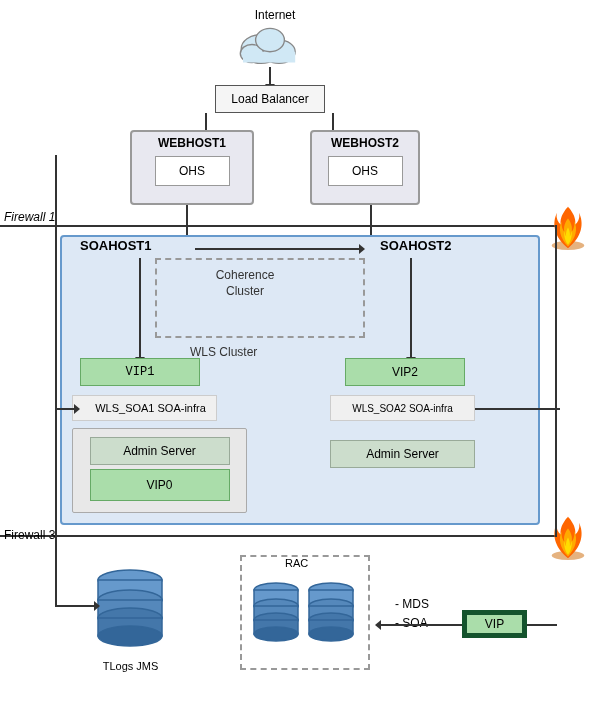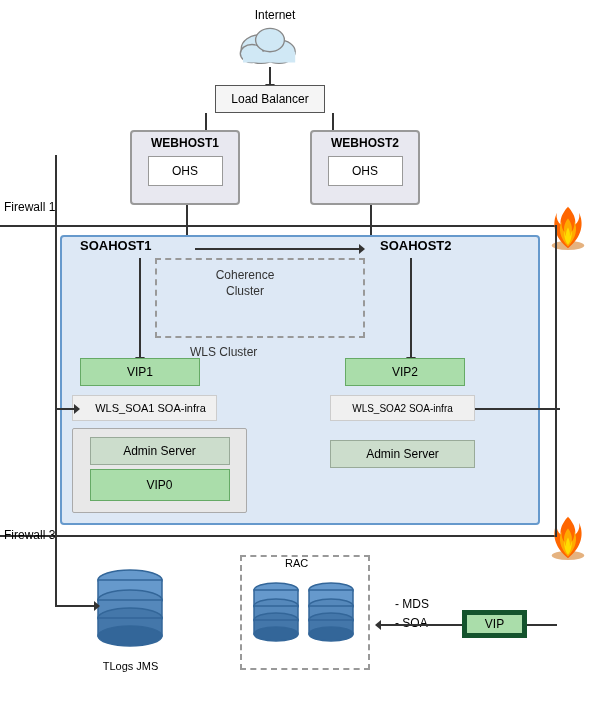--- a/index.html
+++ b/index.html
@@ -45,21 +45,21 @@
       display: flex;
       align-items: center;
       justify-content: center;
       font-size: 12px;
     }
     
     .webhost1-box {
       position: absolute;
       top: 130px;
       left: 130px;
-      width: 110px;
+      width: 124px;
       height: 75px;
       border: 2px solid #999;
       background: #e8e8f0;
       border-radius: 4px;
     }
     .webhost2-box {
       position: absolute;
       top: 130px;
       left: 310px;
       width: 110px;
@@ -89,23 +89,24 @@
     .firewall1-line {
       position: absolute;
       top: 225px;
       left: 0;
       width: 555px;
       height: 2px;
       background: #333;
     }
     .firewall1-label {
       position: absolute;
-      top: 200px;
+      top: 210px;
       left: 4px;
       font-size: 12px;
+      font-style: italic;
     }
     .firewall2-line {
       position: absolute;
       top: 535px;
       left: 0;
       width: 555px;
       height: 2px;
       background: #333;
     }
     .firewall2-label {
@@ -188,20 +189,21 @@
       top: 358px;
       left: 80px;
       width: 120px;
       height: 28px;
       border: 1px solid #66aa66;
       background: #aaddaa;
       display: flex;
       align-items: center;
       justify-content: center;
       font-size: 12px;
+      font-family: Liberation Mono, monospace;
     }
     
     .vip2-box {
       position: absolute;
       top: 358px;
       left: 345px;
       width: 120px;
       height: 28px;
       border: 1px solid #66aa66;
       background: #aaddaa;

